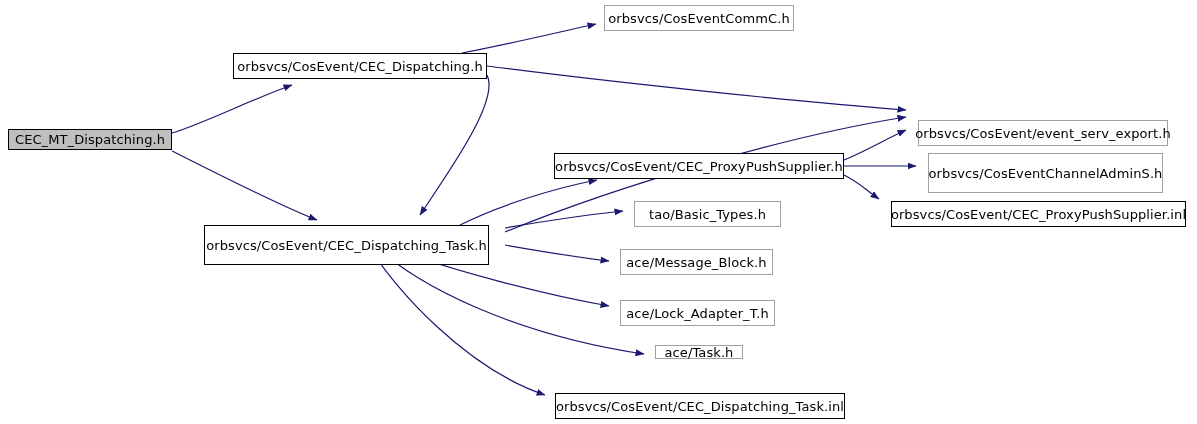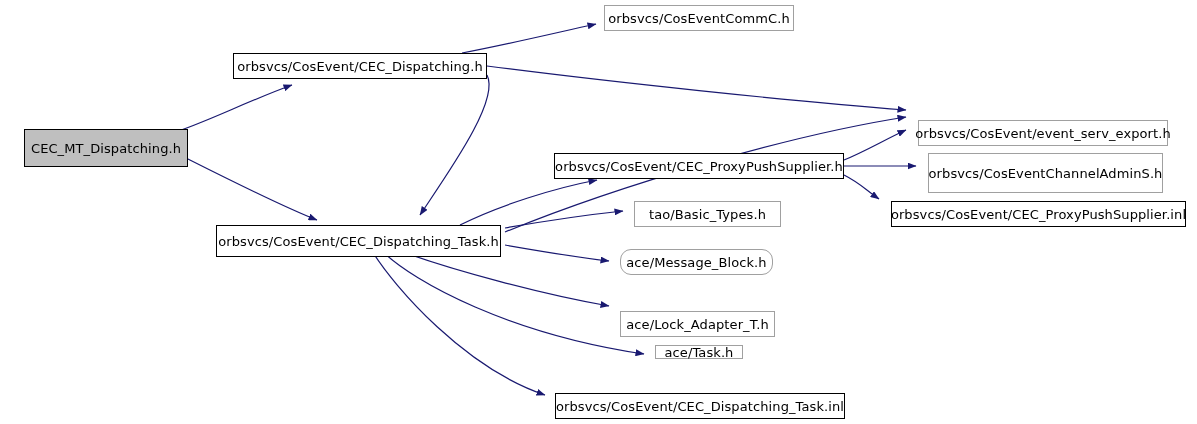--- a/index.html
+++ b/index.html
@@ -71,51 +71,51 @@
         <path d="M505,245 C545,252 575,257 609,261" fill="none" stroke="#191970" stroke-width="1.2" marker-end="url(#arrowhead)"></path>
         <path d="M400,251 C455,271 545,295 609,306" fill="none" stroke="#191970" stroke-width="1.2" marker-end="url(#arrowhead)"></path>
         <path d="M382,251 C415,283 510,334 644,354" fill="none" stroke="#191970" stroke-width="1.2" marker-end="url(#arrowhead)"></path>
         <path d="M372,251 C395,288 465,368 545,395" fill="none" stroke="#191970" stroke-width="1.2" marker-end="url(#arrowhead)"></path>
         <path d="M844,166 L916,166" fill="none" stroke="#191970" stroke-width="1.2" marker-end="url(#arrowhead)"></path>
         <path d="M844,160 C866,151 886,139 906,130" fill="none" stroke="#191970" stroke-width="1.2" marker-end="url(#arrowhead)"></path>
         <path d="M844,175 C860,183 866,190 879,199" fill="none" stroke="#191970" stroke-width="1.2" marker-end="url(#arrowhead)"></path>
       </g>
   </svg>
   <div id="node-layer">
-      <div class="node current" style="left: 24px; top: 129px; width: 164px; height: 38px; text-align: right;">
+      <div class="node current" style="left: 8px; top: 129px; width: 164px; height: 21px; text-align: right;">
         <span class="node-label">CEC_MT_Dispatching.h</span>
       </div>
       <div class="node dark" style="left: 233px; top: 53px; width: 254px; height: 26px;">
         <span class="node-label">orbsvcs/CosEvent/CEC_Dispatching.h</span>
       </div>
       <div class="node" style="left: 604px; top: 5px; width: 190px; height: 26px;">
         <span class="node-label">orbsvcs/CosEventCommC.h</span>
       </div>
       <div class="node" style="left: 918px; top: 120px; width: 250px; height: 26px;">
         <span class="node-label">orbsvcs/CosEvent/event_serv_export.h</span>
       </div>
       <div class="node dark" style="left: 554px; top: 153px; width: 290px; height: 26px;">
         <span class="node-label">orbsvcs/CosEvent/CEC_ProxyPushSupplier.h</span>
       </div>
       <div class="node" style="left: 928px; top: 153px; width: 235px; height: 40px;">
         <span class="node-label">orbsvcs/CosEventChannelAdminS.h</span>
       </div>
       <div class="node dark" style="left: 891px; top: 201px; width: 295px; height: 26px;">
         <span class="node-label">orbsvcs/CosEvent/CEC_ProxyPushSupplier.inl</span>
       </div>
-      <div class="node dark" style="left: 216px; top: 225px; width: 285px; height: 32px;">
+      <div class="node dark" style="left: 204px; top: 225px; width: 285px; height: 40px;">
         <span class="node-label">orbsvcs/CosEvent/CEC_Dispatching_Task.h</span>
       </div>
       <div class="node" style="left: 634px; top: 201px; width: 147px; height: 26px;">
         <span class="node-label">tao/Basic_Types.h</span>
       </div>
-      <div class="node" style="left: 620px; top: 249px; width: 153px; height: 26px; border-radius: 11px;">
+      <div class="node" style="left: 620px; top: 249px; width: 153px; height: 26px;">
         <span class="node-label">ace/Message_Block.h</span>
       </div>
-      <div class="node" style="left: 620px; top: 311px; width: 155px; height: 26px;">
+      <div class="node" style="left: 620px; top: 300px; width: 155px; height: 26px;">
         <span class="node-label">ace/Lock_Adapter_T.h</span>
       </div>
       <div class="node" style="left: 655px; top: 345px; width: 88px; height: 14px;">
         <span class="node-label">ace/Task.h</span>
       </div>
       <div class="node dark" style="left: 555px; top: 393px; width: 290px; height: 26px;">
         <span class="node-label">orbsvcs/CosEvent/CEC_Dispatching_Task.inl</span>
       </div>
     </div>
 </div>

